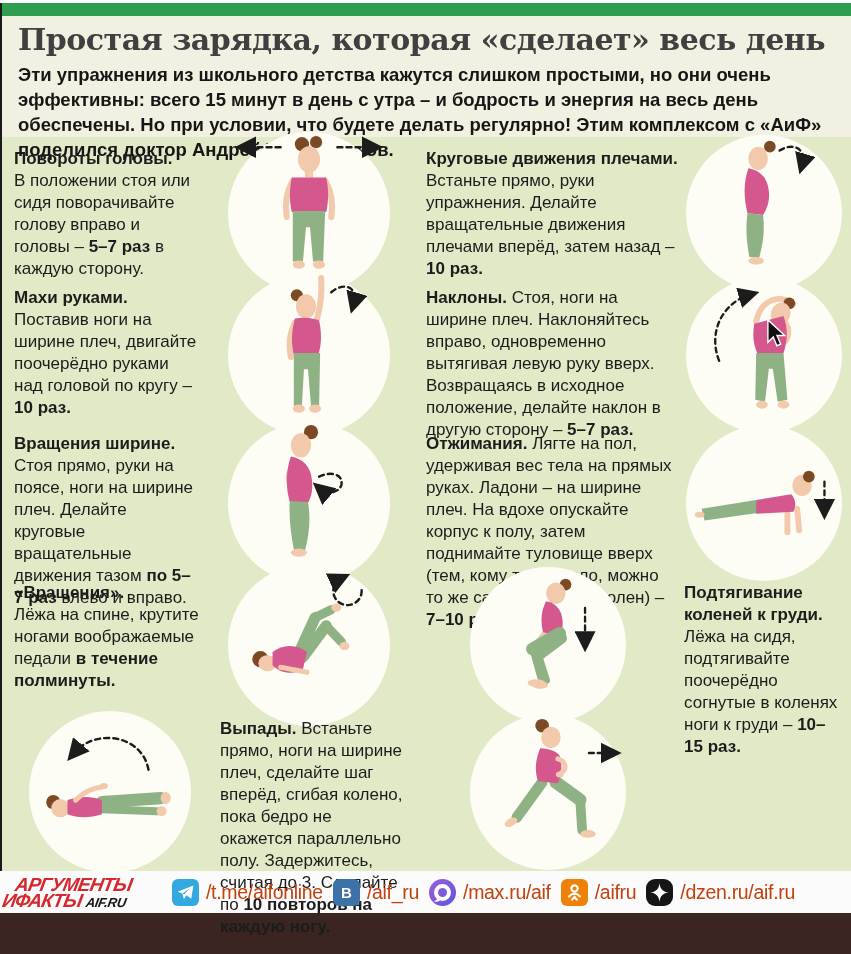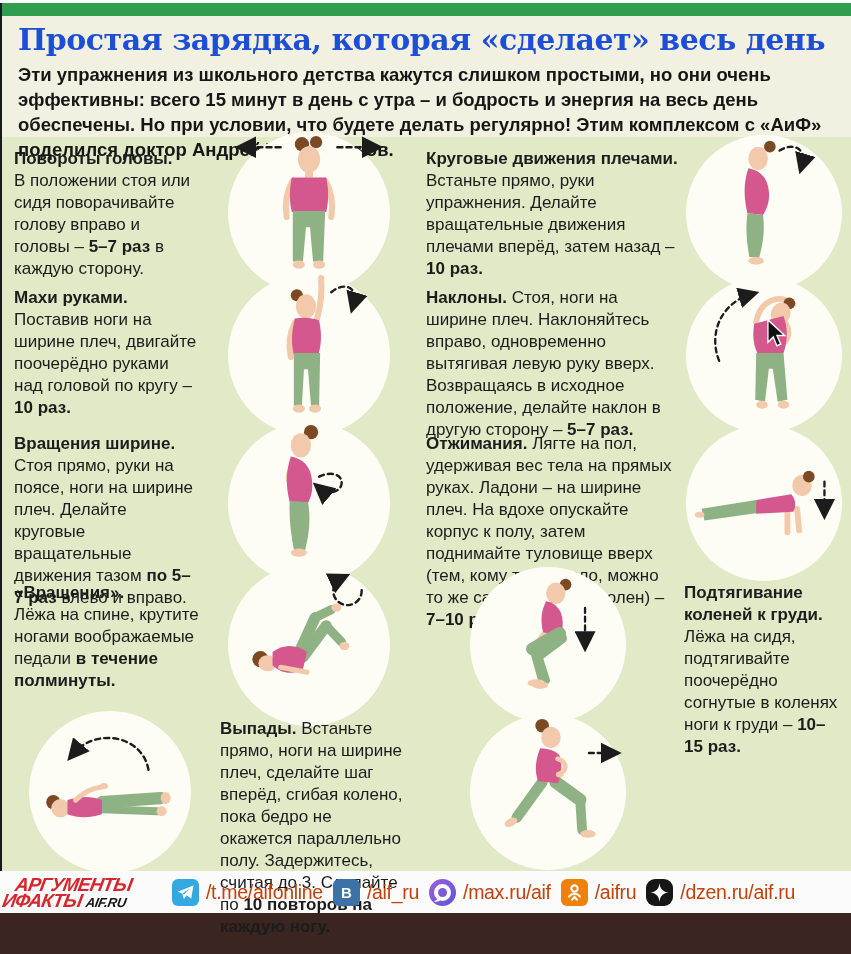--- a/index.html
+++ b/index.html
@@ -1,21 +1,21 @@
 <!DOCTYPE html>
 <html lang="ru"><head>
 <meta charset="utf-8">
 <style>
   html,body{margin:0;padding:0;}
   body{width:851px;font-family:"Liberation Sans",sans-serif;color:#1c1c1c;background:#fff;}
   .page{width:851px;height:954px;position:relative;overflow:hidden;background:#fff;}
   .topstrip{height:3px;background:#ffffff;}
   .greenbar{height:13px;background:#2f9e4e;border-left:2px solid #1a1a1a;}
   .header{height:121px;background:#f2f0e0;border-left:2px solid #1a1a1a;padding:4px 14px 0 16px;box-sizing:border-box;}
-  .title{font-family:"DejaVu Serif","Liberation Serif",serif;font-weight:700;font-size:30px;line-height:36px;letter-spacing:-0.5px;color:#1d4ed8;margin:2px 0 4px 0;}
+  .title{font-family:"DejaVu Serif","Liberation Serif",serif;font-weight:700;font-size:30px;line-height:36px;letter-spacing:-0.5px;color:#404040;margin:2px 0 4px 0;}
   .intro{font-weight:700;font-size:18.5px;line-height:25px;color:#161616;}
   .main{height:734px;background:#e1e9c6;border-left:2px solid #1a1a1a;box-sizing:border-box;padding:6px 0 0 12px;}
   .grid{display:grid;grid-template-columns:192px 206px 272px 160px;grid-template-rows:139px 146px 149px 136px 158px;}
   .txt{font-size:17px;line-height:22px;padding-top:5px;padding-right:6px;}
   .txt .b{font-weight:700;}
   .txt.rcol{padding-left:14px;}
   .circle-cell{display:flex;align-items:center;justify-content:center;}
   .circle{width:162px;height:162px;border-radius:50%;background:#fdfdf6;display:flex;align-items:center;justify-content:center;overflow:visible;}
   .circle.sm{width:156px;height:156px;}
   .circle svg{width:100%;height:100%;overflow:visible;}

